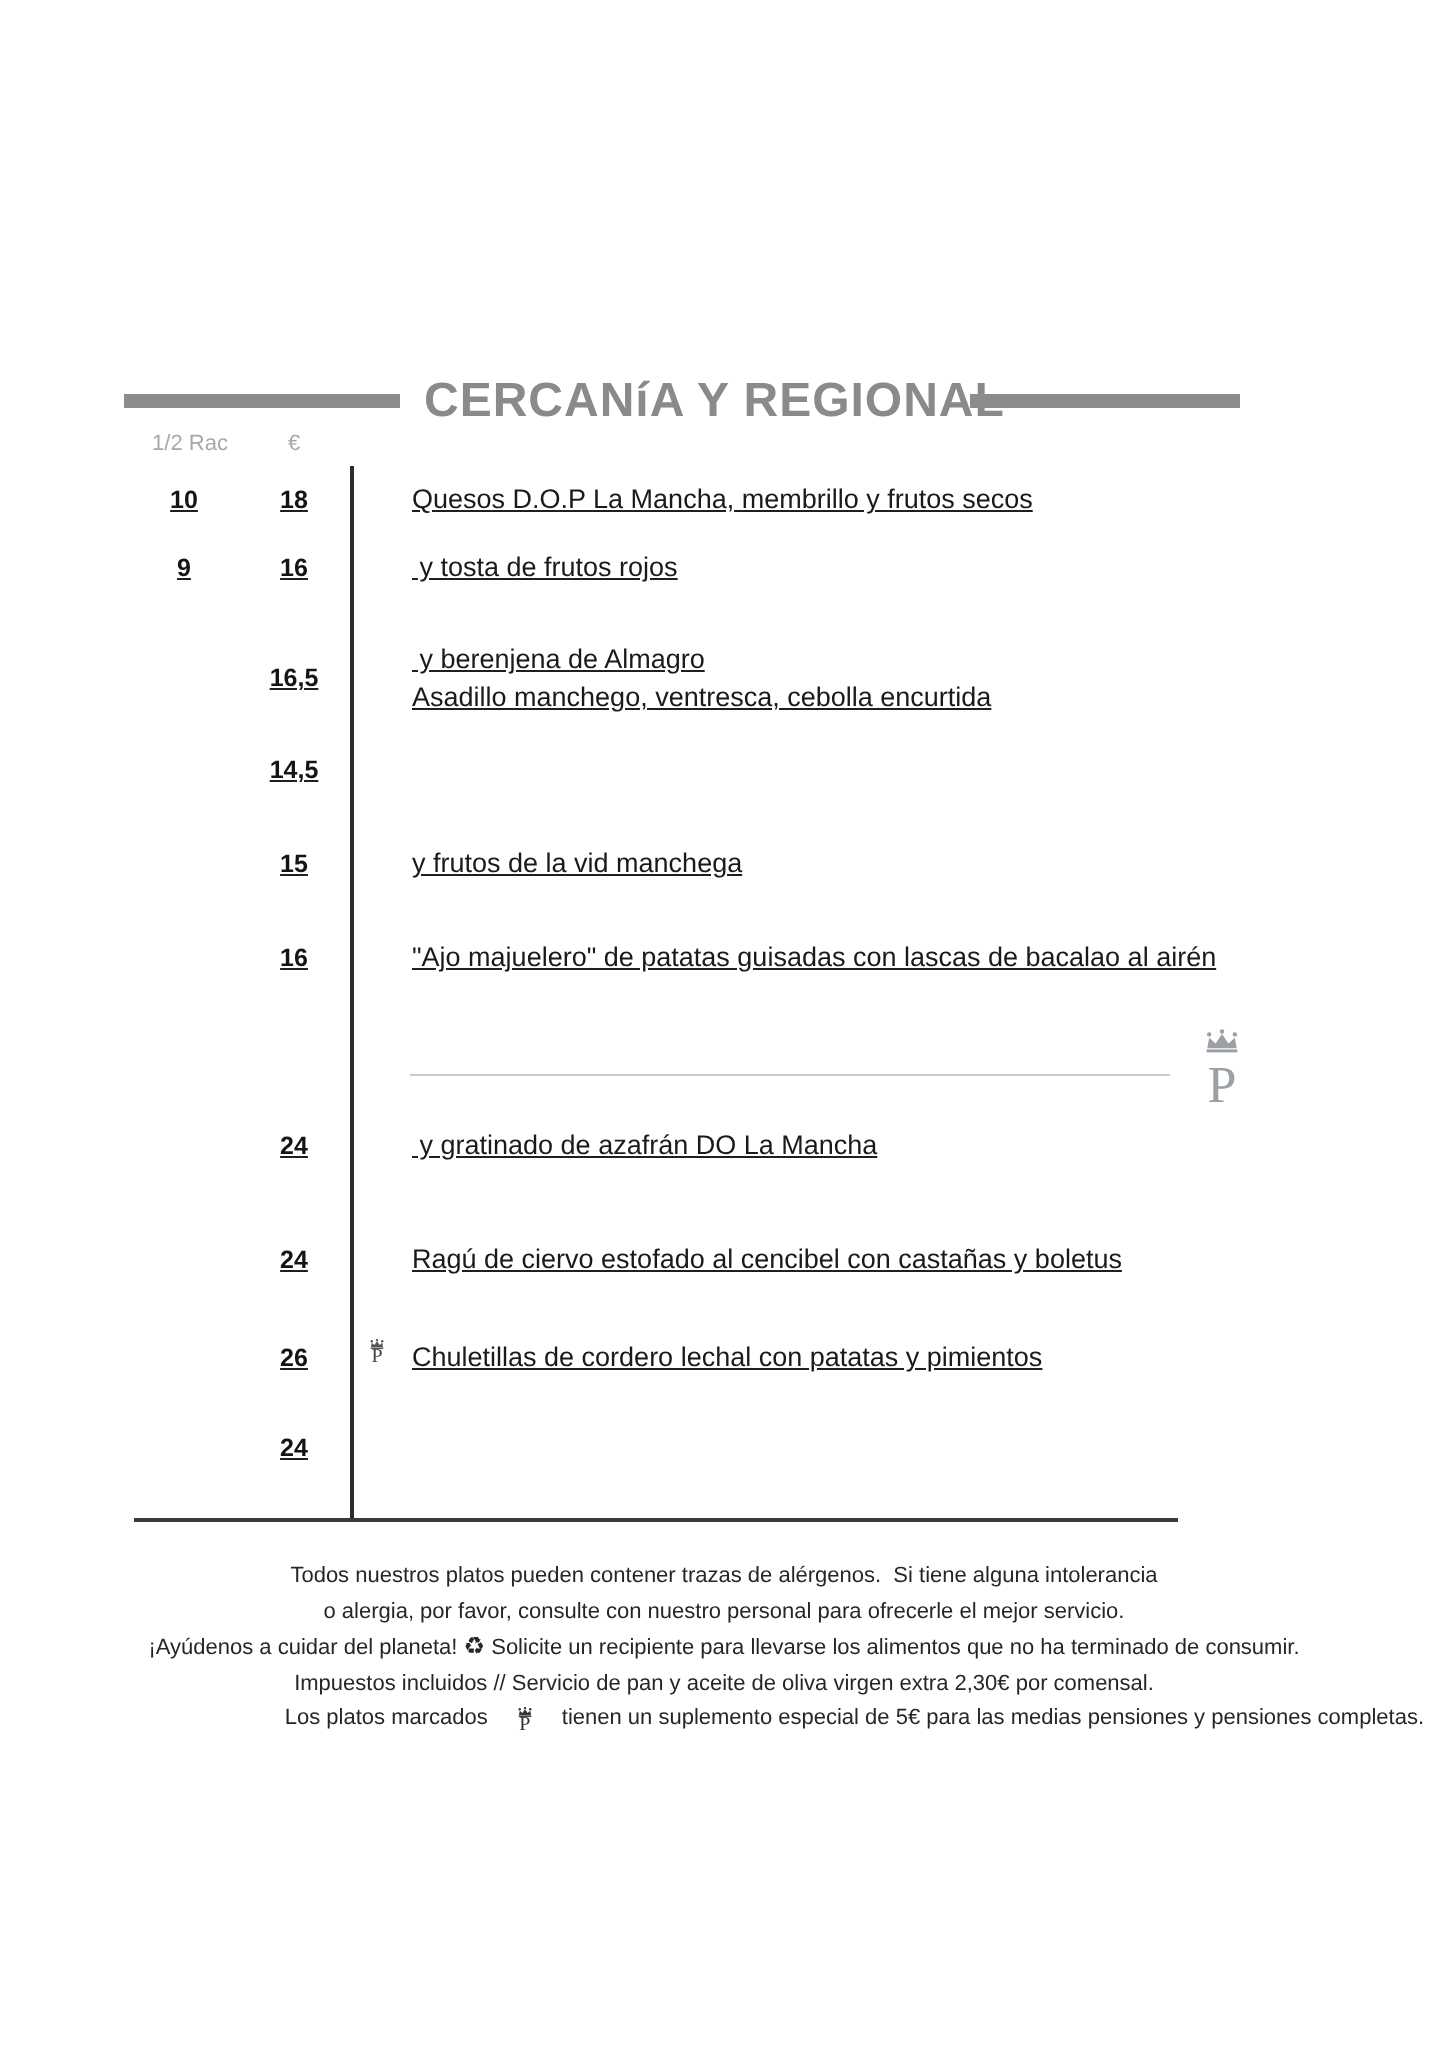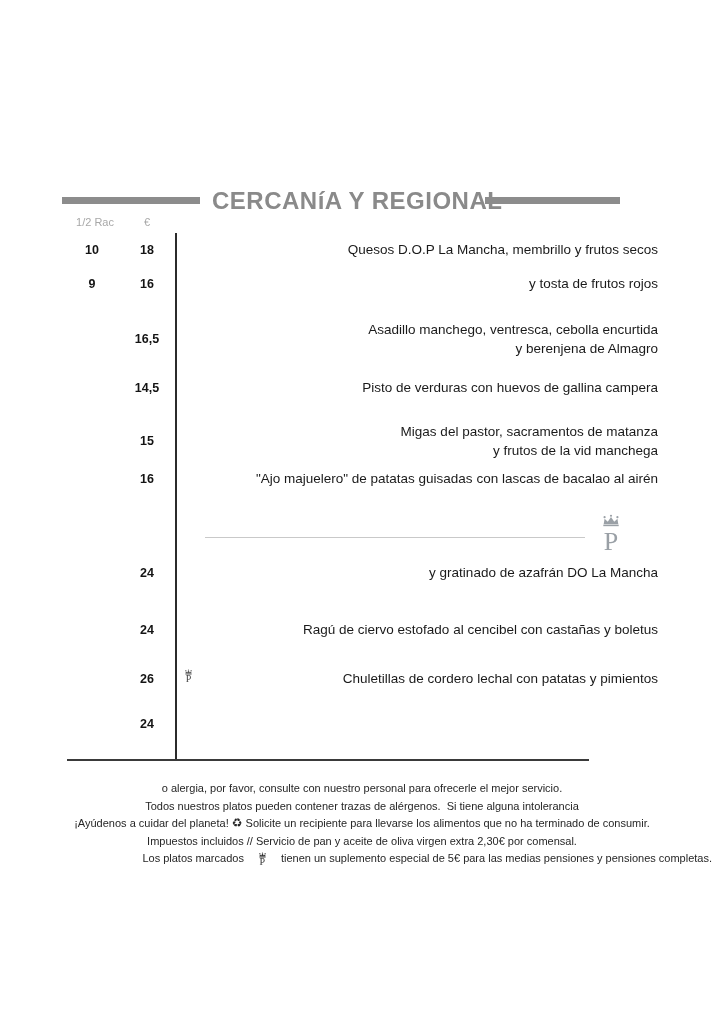--- a/index.html
+++ b/index.html
@@ -18,26 +18,26 @@
   .col-head{position:absolute;top:216px;font-size:11px;font-weight:normal;color:#a8a8a8;}
   .col-head.half{left:67px;width:56px;text-align:center;}
   .col-head.euro{left:122px;width:50px;text-align:center;}
   
   .vline{position:absolute;left:175px;top:233px;width:2px;height:527px;background:#2b2b2b;}
   .hline-bottom{position:absolute;left:67px;top:759px;width:522px;height:2px;background:#3a3a3a;}
   .divider{position:absolute;left:205px;top:537px;width:380px;height:1px;background:#c9c9c9;}
   
   .menu-row{
     position:absolute;left:0;width:658px;
-    display:grid;grid-template-columns:67px 50px 5px 50px 34px auto;align-items:center;
+    display:grid;grid-template-columns:67px 50px 5px 50px 34px auto;align-items:center;text-decoration:underline;
   }
   .price{font-size:12.5px;font-weight:bold;color:#141414;text-align:center;white-space:pre;}
   .price.half{grid-column:2;}
   .price.full{grid-column:4;}
-  .desc{grid-column:6;position:relative;font-size:13.5px;color:#1a1a1a;text-align:right;}
+  .desc{grid-column:6;position:relative;font-size:13.5px;color:#1a1a1a;}
   .desc .dline{display:block;line-height:19px;white-space:pre;}
   
   .crownp{display:inline-flex;flex-direction:column;align-items:center;line-height:1;}
   .crownp .p-letter{font-family:"Liberation Serif","DejaVu Serif",serif;}
   .logo-mark{position:absolute;left:594px;top:514px;width:34px;color:#9aa0a6;}
   .logo-mark .p-letter{font-size:26px;color:#9aa0a6;margin-top:-1px;}
   .row-marker{position:absolute;left:-22px;top:0px;color:#555;}
   .row-marker .p-letter{font-size:10px;color:#444;margin-top:-1px;}
   .footer-marker{color:#333;margin:0 14px;position:relative;top:1px;}
   .footer-marker .p-letter{font-size:10px;color:#333;margin-top:-1px;}
@@ -89,38 +89,34 @@
     <div class="price full">16</div>
     <div class="desc">
       <span class="dline"> y tosta de frutos rojos</span>
     </div>
   </div>
 
   <div class="menu-row" style="top:320px">
     <div class="price half"></div>
     <div class="price full">16,5</div>
     <div class="desc">
+      <span class="dline"> y berenjena de Almagro</span>
       <span class="dline">Asadillo manchego, ventresca, cebolla encurtida</span>
-      <span class="dline"> y berenjena de Almagro</span>
     </div>
   </div>
 
   <div class="menu-row" style="top:378px">
     <div class="price half"></div>
     <div class="price full">14,5</div>
-    <div class="desc">
-      <span class="dline">Pisto de verduras con huevos de gallina campera</span>
-    </div>
   </div>
 
   <div class="menu-row" style="top:422px">
     <div class="price half"></div>
     <div class="price full">15</div>
     <div class="desc">
-      <span class="dline">Migas del pastor, sacramentos de matanza</span>
       <span class="dline">y frutos de la vid manchega</span>
     </div>
   </div>
 
   <div class="menu-row" style="top:469px">
     <div class="price half"></div>
     <div class="price full">16</div>
     <div class="desc">
       <span class="dline">"Ajo majuelero" de patatas guisadas con lascas de bacalao al airén</span>
     </div>
@@ -159,22 +155,22 @@
       <span class="dline">Chuletillas de cordero lechal con patatas y pimientos</span>
     </div>
   </div>
 
   <div class="menu-row" style="top:717px">
     <div class="price half"></div>
     <div class="price full">24</div>
   </div>
 
   <div class="footer">
+    <span class="fline">Todos nuestros platos pueden contener trazas de alérgenos.&nbsp; Si tiene alguna intolerancia</span>
     <span class="fline">o alergia, por favor, consulte con nuestro personal para ofrecerle el mejor servicio.</span>
-    <span class="fline">Todos nuestros platos pueden contener trazas de alérgenos.&nbsp; Si tiene alguna intolerancia</span>
     <span class="fline"><span>¡Ayúdenos a cuidar del planeta! </span><span class="recycle">♻</span><span> Solicite un recipiente para llevarse los alimentos que no ha terminado de consumir.</span></span>
     <span class="fline">Impuestos incluidos // Servicio de pan y aceite de oliva virgen extra 2,30€ por comensal.</span>
     <span class="fline-flex">
       <span>Los platos marcados</span>
       <span class="crownp footer-marker">
         <svg width="9" height="6" viewBox="0 0 24 14" fill="currentColor">
           <circle cx="5" cy="3.4" r="1.6"></circle>
             <circle cx="12" cy="1.8" r="1.6"></circle>
             <circle cx="19" cy="3.4" r="1.6"></circle>
           <polygon points="4,11 5,5.2 8.5,8.4 12,3.2 15.5,8.4 19,5.2 20,11"></polygon>

